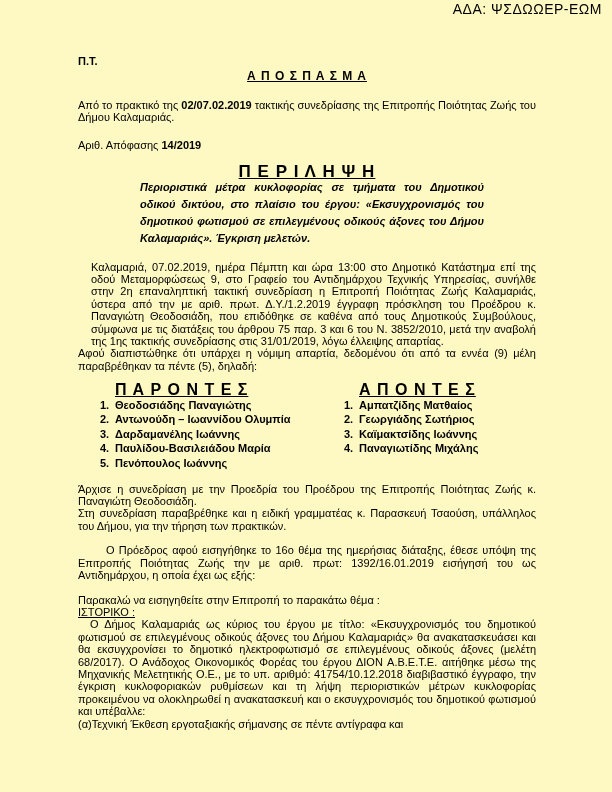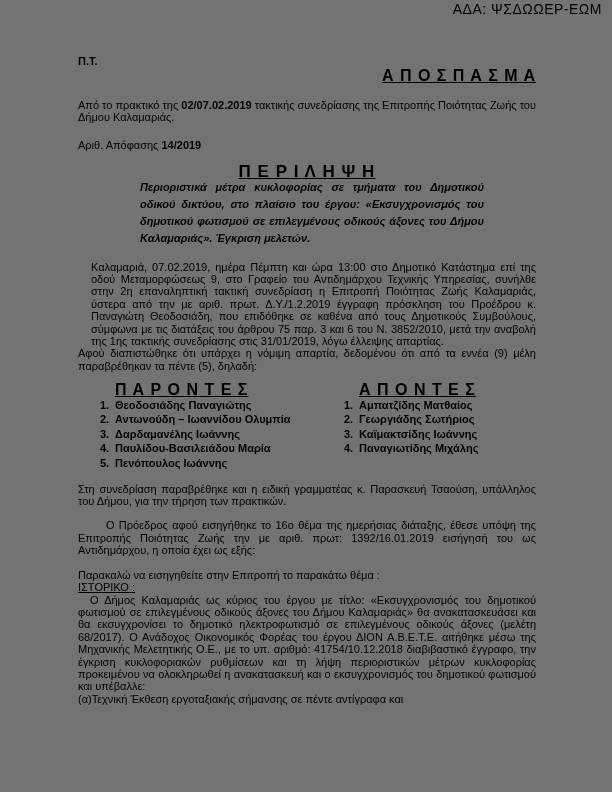--- a/index.html
+++ b/index.html
@@ -1,21 +1,21 @@
 <!DOCTYPE html>
 <html><head>
 <meta charset="utf-8">
 <style>
   html, body { margin: 0; padding: 0; background: #e8e8e8; }
   .doc-page {
     position: relative;
     width: 612px;
     height: 792px;
     margin: 0 auto;
-    background: #737373;
+    background: #fef9c3;
     color: #000000;
     font-family: "Liberation Sans", sans-serif;
     font-size: 11px;
     line-height: 12.4px;
     overflow: hidden;
   }
   .ada {
     position: absolute;
     top: 3px;
     right: 10px;
@@ -44,23 +44,23 @@
     white-space: pre;
   }
   .content {
     position: absolute;
     top: 55px;
     left: 78px;
     width: 458px;
   }
   .pt { font-weight: bold; margin: 0 0 3px 0; }
   .main-title {
-    text-align: right;
+    text-align: center;
     font-weight: bold;
-    font-size: 16px;
+    font-size: 12px;
     margin: 0 0 16px 0;
   }
   .main-title span { text-decoration: underline; letter-spacing: 1px; }
   .para { text-align: justify; margin: 0; }
   .intro { margin-bottom: 15px; }
   .bold { font-weight: bold; }
   .decision-line { margin-bottom: 15px; }
   .summary-title {
     text-align: center;
     font-weight: bold;
@@ -164,20 +164,21 @@
             <span class="att-num">3.</span>
             <span>Καϊμακτσίδης Ιωάννης</span>
           </div>
         <div class="att-row">
             <span class="att-num">4.</span>
             <span>Παναγιωτίδης Μιχάλης</span>
           </div>
       </div>
     </div>
 
+    <p class="para after-p1">Άρχισε η συνεδρίαση με την Προεδρία του Προέδρου της Επιτροπής Ποιότητας Ζωής  κ. Παναγιώτη Θεοδοσιάδη.</p>
     <p class="para after-p2">Στη συνεδρίαση παραβρέθηκε και η ειδική γραμματέας κ. Παρασκευή Τσαούση, υπάλληλος του Δήμου, για την τήρηση των πρακτικών.</p>
     <p class="para after-p3">Ο  Πρόεδρος αφού εισηγήθηκε το 16ο θέμα της ημερήσιας διάταξης, έθεσε υπόψη της Επιτροπής Ποιότητας Ζωής την με αριθ. πρωτ: 1392/16.01.2019 εισήγησή του ως Αντιδημάρχου, η οποία έχει ως εξής:</p>
     <p class="para after-p4">Παρακαλώ να εισηγηθείτε στην Επιτροπή το παρακάτω θέμα :</p>
     <p class="historic">ΙΣΤΟΡΙΚΟ :</p>
     <p class="para after-p5">Ο Δήμος Καλαμαριάς ως κύριος του έργου με τίτλο: «Εκσυγχρονισμός του δημοτικού φωτισμού σε επιλεγμένους οδικούς άξονες του Δήμου Καλαμαριάς» θα ανακατασκευάσει και θα εκσυγχρονίσει το δημοτικό ηλεκτροφωτισμό σε επιλεγμένους οδικούς άξονες (μελέτη 68/2017). Ο Ανάδοχος Οικονομικός Φορέας του έργου ΔΙΟΝ Α.Β.Ε.Τ.Ε. αιτήθηκε μέσω της Μηχανικής Μελετητικής Ο.Ε., με το υπ. αριθμό: 41754/10.12.2018 διαβιβαστικό έγγραφο, την έγκριση κυκλοφοριακών ρυθμίσεων και τη λήψη περιοριστικών μέτρων κυκλοφορίας προκειμένου να ολοκληρωθεί η ανακατασκευή και ο εκσυγχρονισμός του δημοτικού φωτισμού και υπέβαλλε:</p>
     <p class="para after-p6">(α)Τεχνική Έκθεση εργοταξιακής σήμανσης σε πέντε αντίγραφα και</p>
 
   </div>
 </div>
 

